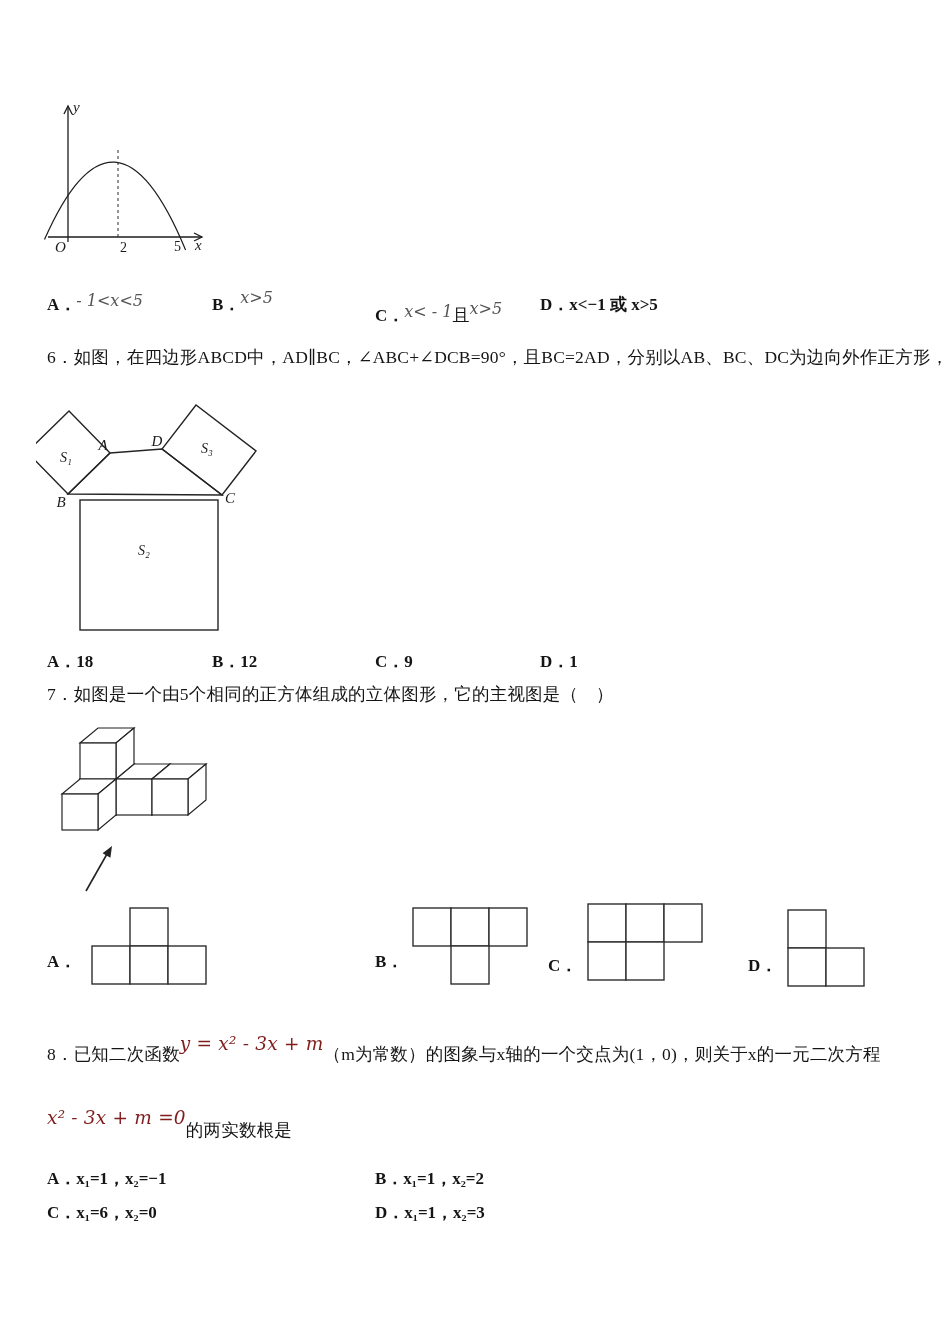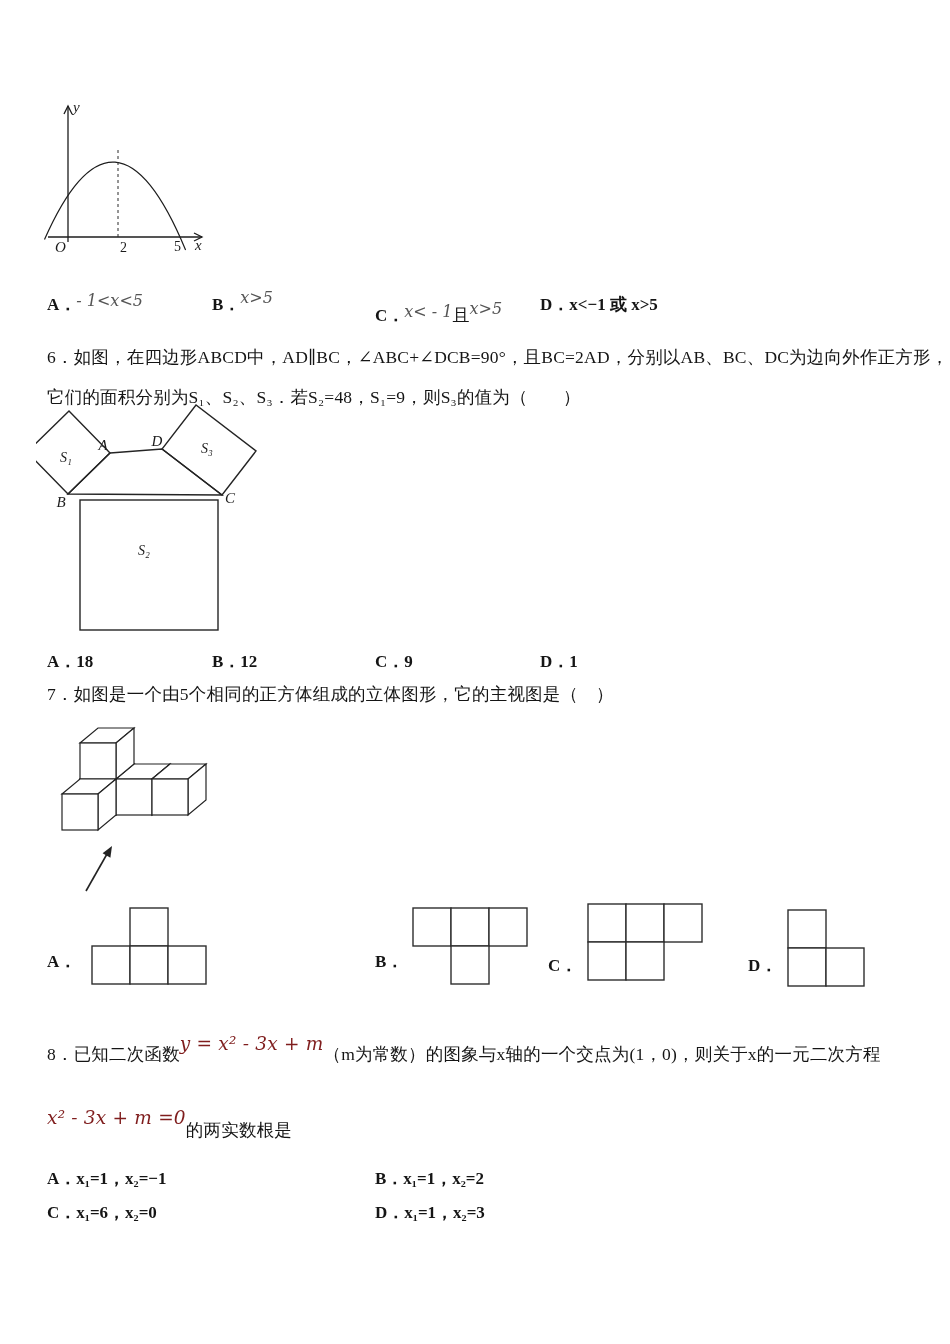--- a/index.html
+++ b/index.html
@@ -62,21 +62,20 @@
     <span class="abs opt" style="left:375px;top:304px">
       <span class="lbl">C．</span><span class="fm r4">x&lt; - 1</span><span>且</span><span class="fm r7">x&gt;5</span>
     </span>
     <span class="abs opt" style="left:540px;top:293px">
       <span class="lbl">D．</span><span class="val-b">x&lt;−1 或 x&gt;5</span>
     </span>
   </div>
 
   <div class="abs qtext" style="left:47px;top:345px">
     <div class="qline">6．如图，在四边形ABCD中，AD∥BC，∠ABC+∠DCB=90°，且BC=2AD，分别以AB、BC、DC为边向外作正方形，</div>
-    <div class="qline">它们的面积分别为S₁、S₂、S₃．若S₂=48，S₁=9，则S₃的值为（　　）</div>
   </div>
 
   <svg class="abs" style="left:36px;top:396px" width="232" height="242" viewBox="36 396 232 242">
     <polygon class="shape" points="110,453 162,449 222,495 68,494"></polygon>
     <polygon class="shape" points="110,453 68,494 27,452 69,411"></polygon>
     <polygon class="shape" points="162,449 222,495 256,451 196,405"></polygon>
     <rect class="shape" x="80" y="500" width="138" height="130"></rect>
     <text class="vtx" x="103" y="450">A</text>
     <text class="vtx" x="157" y="446">D</text>
     <text class="vtx" x="61" y="507">B</text>

